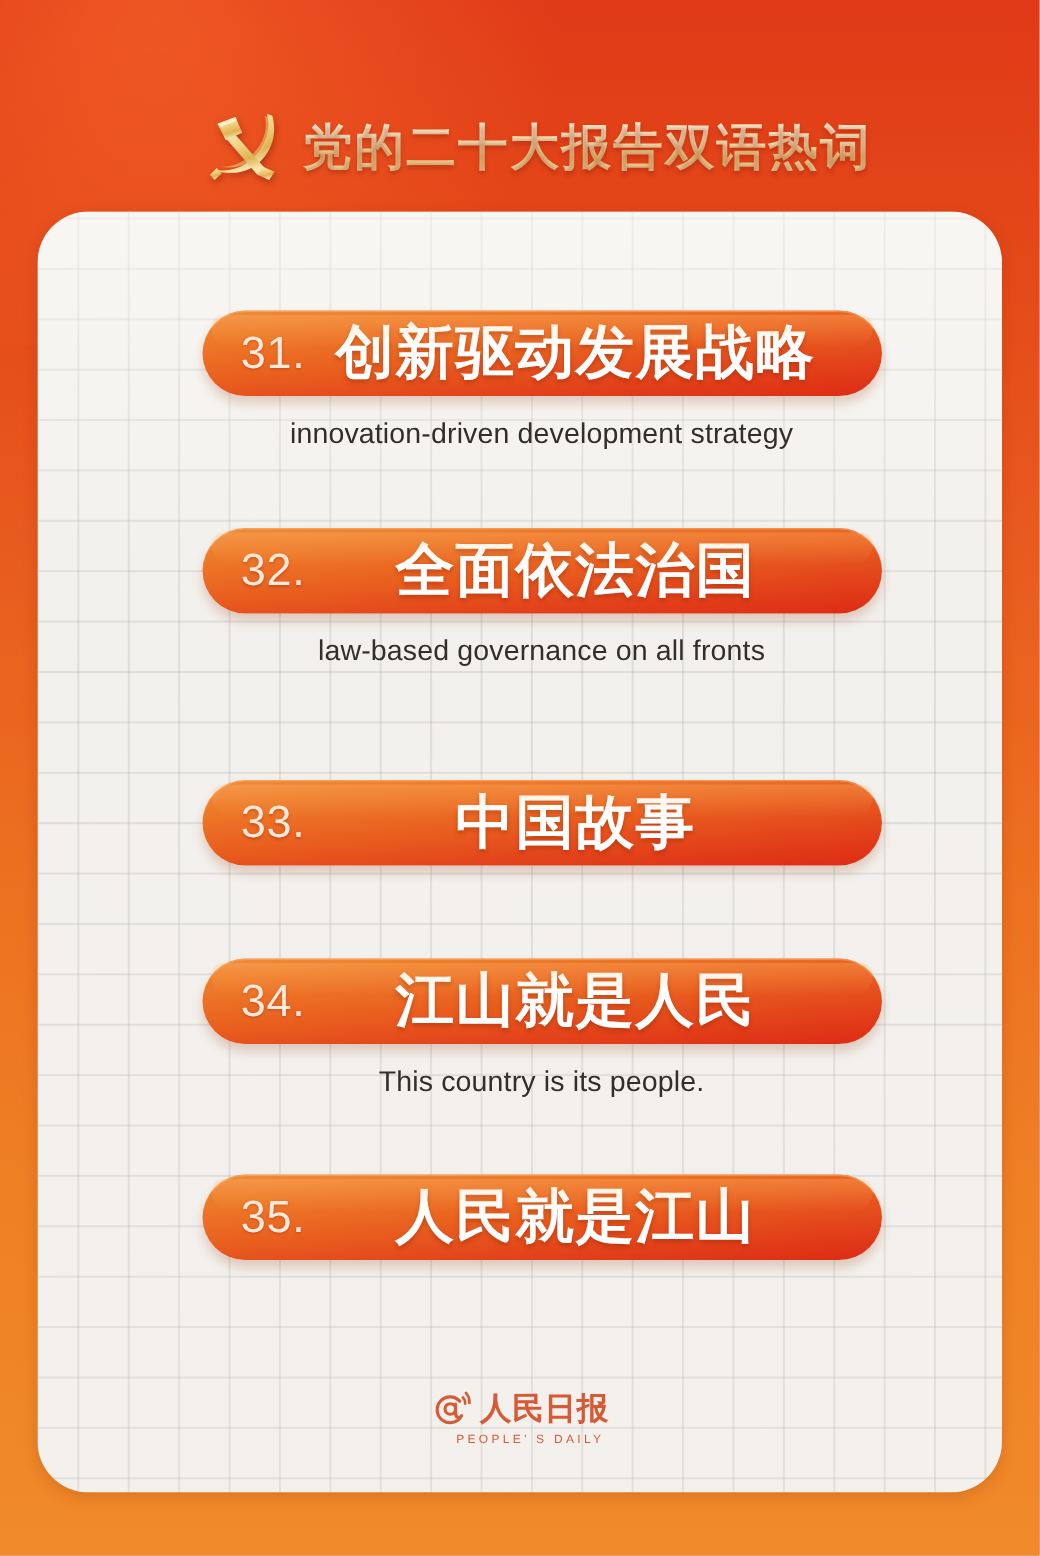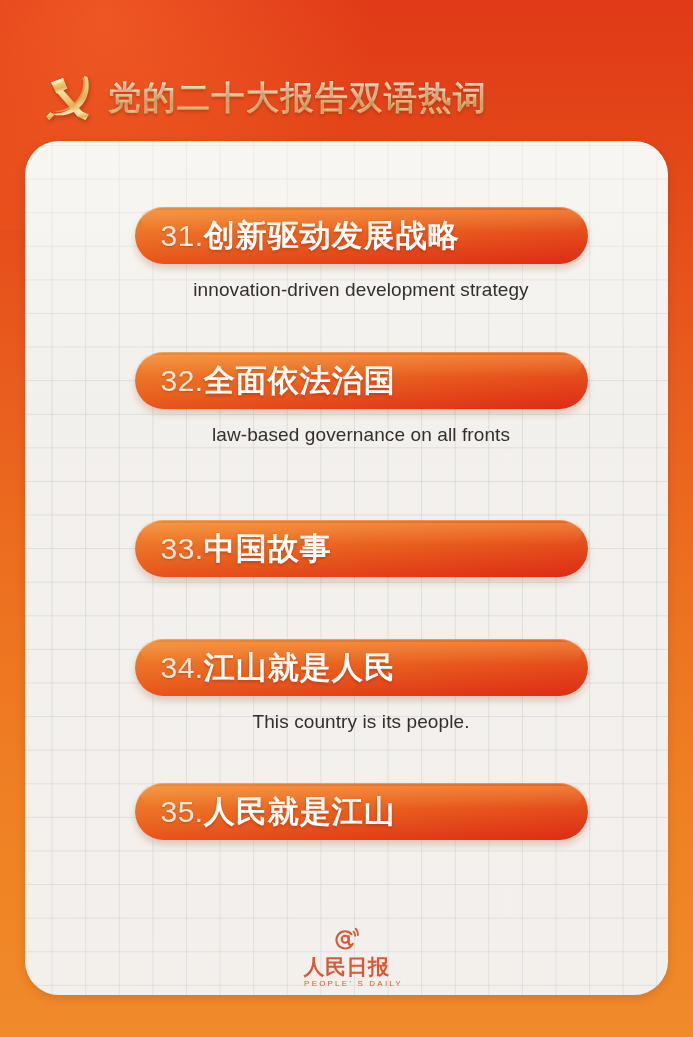--- a/index.html
+++ b/index.html
@@ -41,22 +41,23 @@
   }
 
   
   .header {
     position: absolute;
     left: 0; top: 60px;
     width: 693px;
     height: 75px;
     display: flex;
     align-items: center;
-    padding-left: 38px;
+    padding-left: 20px;
     box-sizing: border-box;
+    justify-content: center;
   }
 
   .emblem {
     width: 62px;
     height: 60px;
     position: relative;
     flex: 0 0 auto;
     margin-right: 8px;
     filter: drop-shadow(1px 2px 2px rgba(120,20,0,.45));
   }
@@ -158,21 +159,22 @@
     color: #fdeadd;
     letter-spacing: .5px;
     line-height: 1;
     text-shadow: 0 1px 2px rgba(140,30,0,.35);
     flex: 0 0 auto;
     font-family: "Liberation Sans", "DejaVu Sans", sans-serif;
   }
 
   .pill-cn {
     flex: 1 1 auto;
-    font-size: 31px;
+    text-align: center;
+    font-size: 39px;
     font-weight: bold;
     color: #ffffff;
     letter-spacing: 1px;
     line-height: 1;
     text-shadow: 0 2px 3px rgba(150,35,5,.40);
     white-space: nowrap;
     padding-right: 6px;
     font-family: "Liberation Sans", "DejaVu Sans", sans-serif;
   }
 
@@ -197,21 +199,20 @@
     width: 643px;
     display: flex;
     flex-direction: column;
     align-items: center;
     z-index: 2;
   }
   .logo-row {
     display: flex;
     align-items: center;
     gap: 3px;
-    flex-direction: column;
   }
   .logo-mark { width: 30px; height: 28px; display: block; }
   .logo-cn {
     font-size: 21px;
     font-weight: bold;
     color: #d75a36;
     letter-spacing: .5px;
     line-height: 1;
     font-family: "Liberation Sans", "DejaVu Sans", sans-serif;
   }

